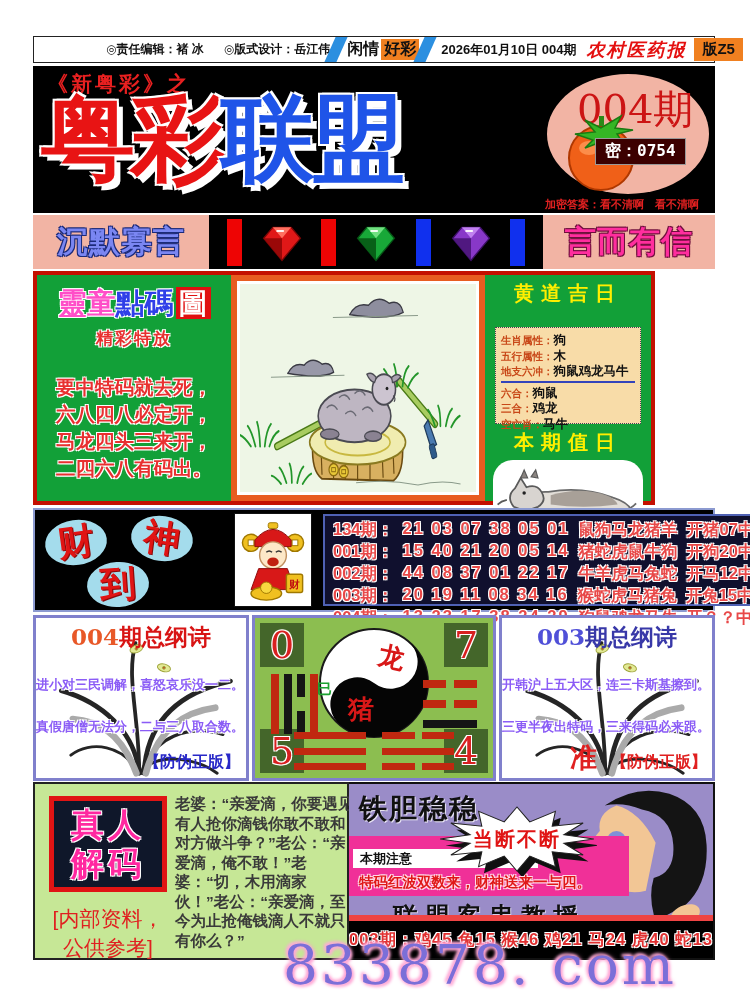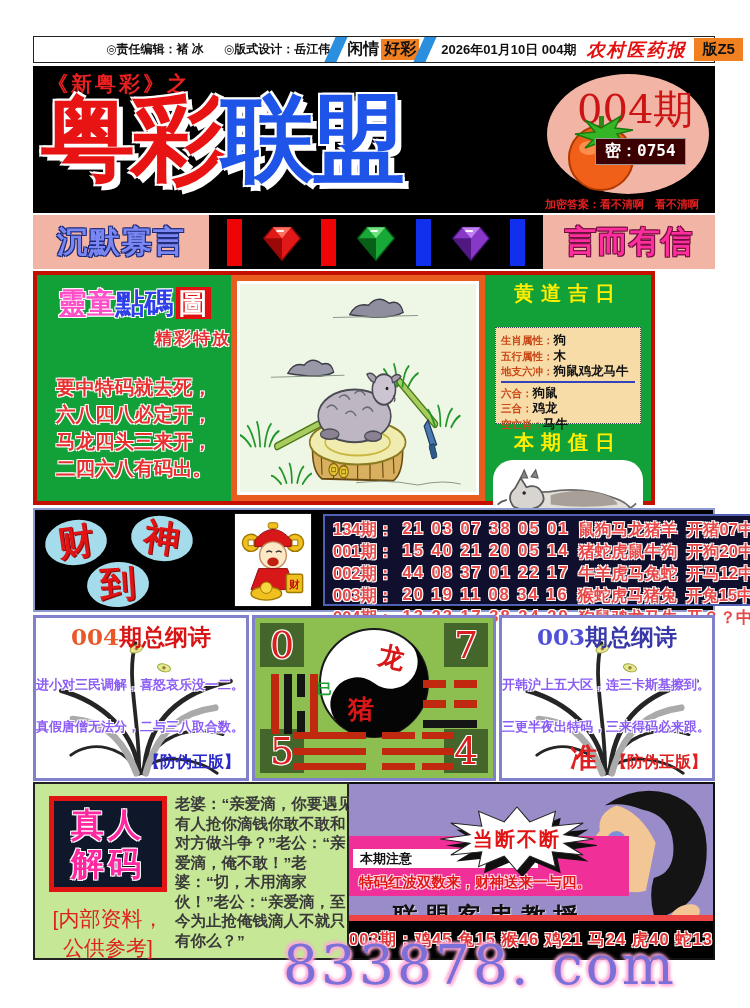--- a/index.html
+++ b/index.html
@@ -51,21 +51,21 @@
 
   
   .mid{position:absolute;left:33px;top:271px;width:622px;height:234px;background:#c41000;
        display:flex;padding:4px;box-sizing:border-box;gap:0;}
   .panel-green{background:#12a038;}
   .lp{width:194px;position:relative;text-align:center;}
   .lp-title{margin-top:9px;font-size:29px;font-weight:bold;white-space:nowrap;}
   .c-pink{color:#ff4ec8;text-shadow:-1px -1px 0 #fff,1px -1px 0 #fff,-1px 1px 0 #fff,1px 1px 0 #fff;}
   .c-blue{color:#2f3fe8;text-shadow:-1px -1px 0 #fff,1px -1px 0 #fff,-1px 1px 0 #fff,1px 1px 0 #fff;}
   .c-box{background:#e01010;color:#fff;padding:0 3px;margin-left:2px;}
-  .lp-sub{margin-top:3px;color:#e83030;font-size:17px;font-weight:bold;letter-spacing:2px;text-align:right;}
+  .lp-sub{margin-top:3px;color:#e83030;font-size:17px;font-weight:bold;letter-spacing:2px;}
   .lp-poem{margin-top:24px;color:#e83030;font-size:19.5px;font-weight:bold;line-height:27px;white-space:nowrap;}
   .illus{flex:1;background:#e85c20;padding:6px;box-sizing:border-box;}
   .illus-inner{background:#fff;height:100%;box-sizing:border-box;padding:3px;}
   .illus-inner svg{display:block;width:100%;height:100%;}
   .rp{width:166px;position:relative;text-align:center;}
   .rp-title{margin-top:5px;color:#ffee00;font-size:20px;font-weight:bold;letter-spacing:7px;white-space:nowrap;}
   .rp-box{margin:20px auto 0;width:146px;height:97px;background:#f8dca8;border:1px dotted #445;
           box-sizing:border-box;text-align:left;padding:4px 5px;}
   .rp-row{white-space:nowrap;line-height:14.5px;}
   .rp-row .lab{color:#c84818;font-weight:bold;font-size:10.5px;}
@@ -531,20 +531,21 @@
       </div>
       <div class="bl-note">
         <div>[内部资料，</div>
         <div>公供参考]</div>
       </div>
       <div class="dialogue">老婆：“亲爱滴，你要遇见有人抢你滴钱你敢不敢和对方做斗争？”老公：“亲爱滴，俺不敢！”老婆：“切，木用滴家伙！”老公：“亲爱滴，至今为止抢俺钱滴人不就只有你么？”</div>
     </div>
 
     <div class="bot-right">
       <div class="br-purple">
+        <div class="headline">铁胆稳稳</div>
         <svg class="face" viewBox="0 0 150 145">
           <path d="M40,22 Q72,0 106,10 Q142,22 144,62 Q146,102 122,124 L92,140 Q84,116 90,96 Q112,90 110,62 Q108,32 78,26 Q58,18 40,22 Z" fill="#141414"></path>
           <path d="M52,22 Q32,30 35,48 Q22,62 26,72 Q16,80 32,84 Q26,92 38,94 Q34,103 50,103 Q62,114 82,109 L92,60 Q76,28 52,22 Z" fill="#f2c695"></path>
           <circle cx="52" cy="58" r="10" fill="#8090d8"></circle>
           <path d="M30,86 q8,4 16,2" stroke="#c08a5a" stroke-width="2" fill="none"></path>
           <ellipse cx="122" cy="134" rx="16" ry="10" fill="#f2c695" transform="rotate(-25 122 134)"></ellipse>
         </svg>
         <div class="pink-band">
           <div class="note-strip">本期注意</div>
           <div class="tip">特码红波双数来，财神送来一与四。</div>

